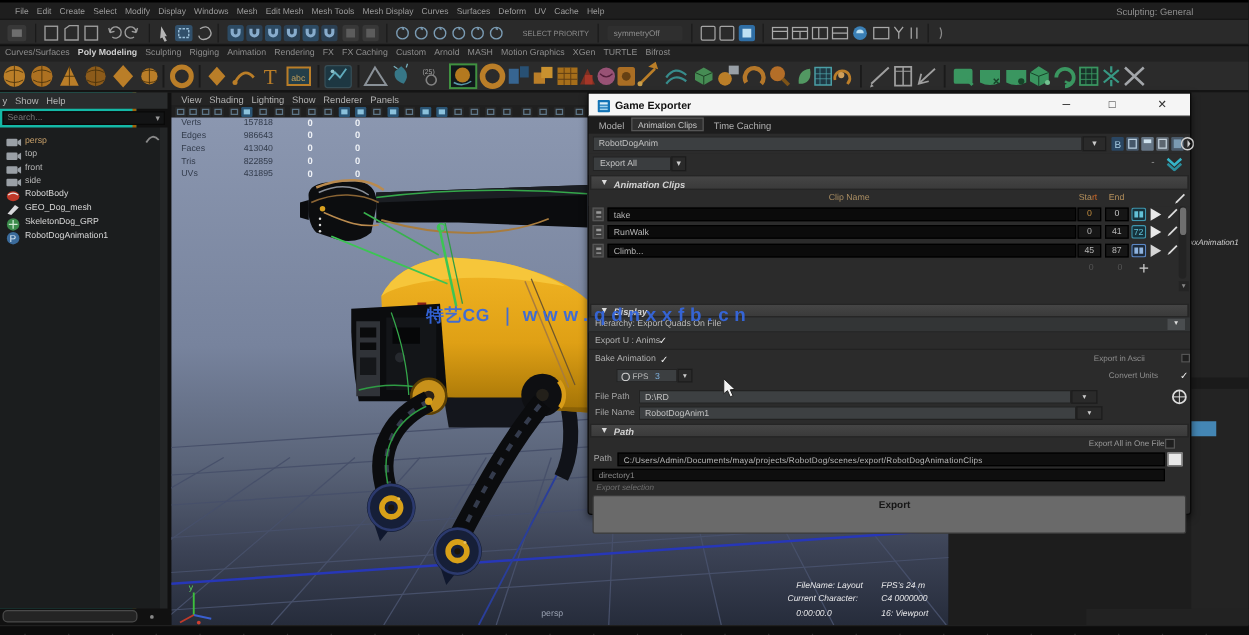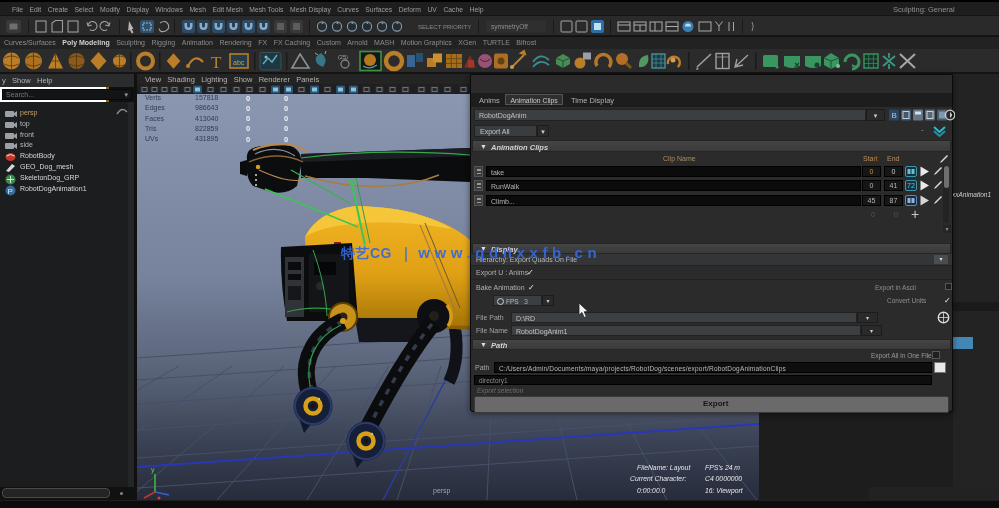--- a/index.html
+++ b/index.html
@@ -193,21 +193,21 @@
 <path d="M845,13 a7,7 0 1 1 7,7" fill="none" stroke="#3da568" stroke-width="3"></path>
           <path d="M852,16 q4,3 7,0" stroke="#3da568" stroke-width="2" fill="none"></path>
 <rect x="864" y="5" width="14" height="14" fill="#16342a" stroke="#3da568" stroke-width="1.4"></rect>
           <path d="M864,10 h14 M864,14.5 h14 M868.7,5 v14 M873.4,5 v14" stroke="#3da568" stroke-width="0.7"></path>
 <path d="M883,7 l6,5 l6,-5 M883,17 l6,-5 l6,5 M889,4 v5 M889,15 v5" stroke="#3aa890" stroke-width="1.8" fill="none"></path>
 <path d="M900,5 L915,19 M915,5 L900,19" stroke="#b4b8bc" stroke-width="2"></path>
 </g>
       </svg>
   </div>
 
-  <div class="abs" style="left:0;top:74px;width:109px;height:413px;background:#ffffff;border-right:3px solid #a16207;">
+  <div class="abs" style="left:0;top:74px;width:109px;height:413px;background:#14b8a6;border-right:3px solid #a16207;">
     <div class="abs" style="left:0;top:0;width:134px;height:13px;background:#2a2c2d;">
       <span class="abs txt" style="left:2px;top:2px;font-size:7.5px;color:#b5b5b5;">y&nbsp;&nbsp;&nbsp;Show&nbsp;&nbsp;&nbsp;Help</span>
     </div>
     <div class="abs" style="left:2px;top:15px;width:130px;height:11px;background:#131415;border:1px solid #090909;">
       <span class="abs txt" style="left:3px;top:1px;font-size:7px;color:#777;">Search...</span>
       <span class="abs txt" style="right:3px;top:1px;font-size:7px;color:#999;">▾</span>
     </div>
     <div class="abs" style="left:0;top:28px;width:128px;height:385px;background:#1b1d1e;" id="outlist">
 <svg class="abs" style="left:5px;top:8px;" width="12" height="8" viewBox="0 0 12 8">
           <rect x="0" y="1" width="9" height="6" rx="1" fill="#9aa0a6"></rect>
@@ -447,25 +447,37 @@
   <div class="abs" style="left:759px;top:74px;width:240px;height:426px;background:#1d1d1d;">
     <div class="abs" style="left:194px;top:0;width:46px;height:426px;background:#232323;"></div>
     <div class="abs txt" style="left:193px;top:117px;font-size:6.5px;color:#cfcfcf;font-style:italic;">xxAnimation1</div>
     <div class="abs" style="left:194px;top:228px;width:46px;height:9px;background:#1a1a1a;"></div>
     <div class="abs" style="left:194px;top:263px;width:20px;height:12px;background:#4486b4;"></div>
     <div class="abs" style="left:110px;top:413px;width:130px;height:13px;background:#222;"></div>
   </div>
 
   <div class="abs" style="left:470px;top:74px;width:483px;height:338px;background:#2b2b2b;border:1px solid #0a0a0a;border-radius:0 0 3px 3px;box-shadow:0 2px 6px rgba(0,0,0,0.5);" id="dialog">
 
+    <div class="abs" style="left:0;top:0;width:481px;height:18px;background:#f5f5f5;border-bottom:1px solid #999;">
+      <svg class="abs" style="left:7px;top:4.5px;" width="10" height="10" viewBox="0 0 11 11">
+        <rect x="0" y="0" width="11" height="11" rx="1" fill="#1273b5"></rect>
+        <rect x="2" y="2" width="7" height="2" fill="#d8edf8"></rect>
+        <rect x="2" y="5" width="7" height="1.4" fill="#9fd2ee"></rect>
+        <rect x="2" y="7.5" width="7" height="1.4" fill="#9fd2ee"></rect>
+      </svg>
+      <span class="abs" style="left:21px;top:4px;font-size:8.5px;font-weight:bold;color:#111;">Game Exporter</span>
+      <span class="abs" style="left:379px;top:2px;font-size:11px;color:#333;">–</span>
+      <span class="abs" style="left:416px;top:3px;font-size:9px;color:#333;">□</span>
+      <span class="abs" style="left:455px;top:3px;font-size:9px;color:#333;">✕</span>
+    </div>
 
     <div class="abs" style="left:0;top:18px;width:481px;height:14px;background:#1d1d1d;">
-      <span class="abs" style="left:8px;top:3px;font-size:7.5px;color:#b0b0b0;">Anims</span>
+      <span class="abs" style="left:8px;top:3px;font-size:7.5px;color:#b0b0b0;">Model</span>
       <span class="abs" style="left:34px;top:1px;width:58px;height:11px;background:#2f2f2f;border:1px solid #555;color:#c9c9c9;font-size:6.8px;text-align:center;line-height:11px;">Animation Clips</span>
-      <span class="abs" style="left:100px;top:3px;font-size:7.5px;color:#b0b0b0;">Time Display</span>
+      <span class="abs" style="left:100px;top:3px;font-size:7.5px;color:#b0b0b0;">Time Caching</span>
     </div>
 
     <div class="abs" style="left:0;top:32px;width:481px;height:16px;background:#2b2b2b;">
       <div class="abs" style="left:3px;top:2px;width:392px;height:12px;background:#3c3f41;border:1px solid #222;">
         <span class="abs" style="left:4px;top:2px;font-size:7px;color:#c0c0c0;">RobotDogAnim</span>
       </div>
       <div class="abs" style="left:395px;top:2px;width:19px;height:12px;background:#2a2a2a;border:1px solid #1c1c1c;color:#ccc;font-size:7px;text-align:center;line-height:12px;">▾</div>
       <svg class="abs" style="left:418px;top:2px;" width="66" height="12" viewBox="0 0 66 12">
           <rect x="0" y="0.5" width="10" height="11" rx="1" fill="#2a4662"></rect>
           <text x="2.5" y="9" font-size="8" fill="#a8cce2">B</text>
@@ -651,21 +663,21 @@
       </div>
       <div class="abs" style="left:463px;top:1px;width:12px;height:11px;background:#e8e8e8;border:1px solid #777;"></div>
     </div>
     <div class="abs" style="left:0;top:299px;width:481px;height:12px;">
       <div class="abs" style="left:3px;top:1px;width:458px;height:10px;background:#0e0e0e;border:1px solid #000;">
         <span class="abs" style="left:4px;top:1px;font-size:6.5px;color:#8a8a8a;">directory1</span>
       </div>
     </div>
     <span class="abs" style="left:6px;top:312px;font-size:6.5px;color:#6f6f6f;font-style:italic;">Export selection</span>
 
-    <div class="abs" style="left:3px;top:321px;width:475px;height:17px;background:#6a6a6a;border:1px solid #3a3a3a;border-radius:2px;">
+    <div class="abs" style="left:3px;top:321px;width:475px;height:31px;background:#6a6a6a;border:1px solid #3a3a3a;border-radius:2px;">
       <span class="abs" style="left:228px;top:2px;font-size:8px;color:#161616;font-weight:bold;">Export</span>
     </div>
   </div>
 
   <div class="abs" style="left:341px;top:244px;width:400px;height:22px;color:#3568e2;font-size:14px;font-weight:bold;letter-spacing:0.5px;opacity:0.92;z-index:50;white-space:nowrap;">特艺CG<span style="margin-left:7px;margin-right:5px;">｜</span><span style="letter-spacing:4.6px;font-size:15px;">www.qdnxxfb.cn</span></div>
 
   <svg class="abs" style="left:578px;top:303px;z-index:60;" width="12" height="16" viewBox="0 0 12 16">
     <path d="M1 0 L1 12 L4 9.5 L6.2 14.5 L8.4 13.5 L6.2 8.8 L10 8.5 Z" fill="#f2f2f2" stroke="#222" stroke-width="0.8"></path>
   </svg>
 

